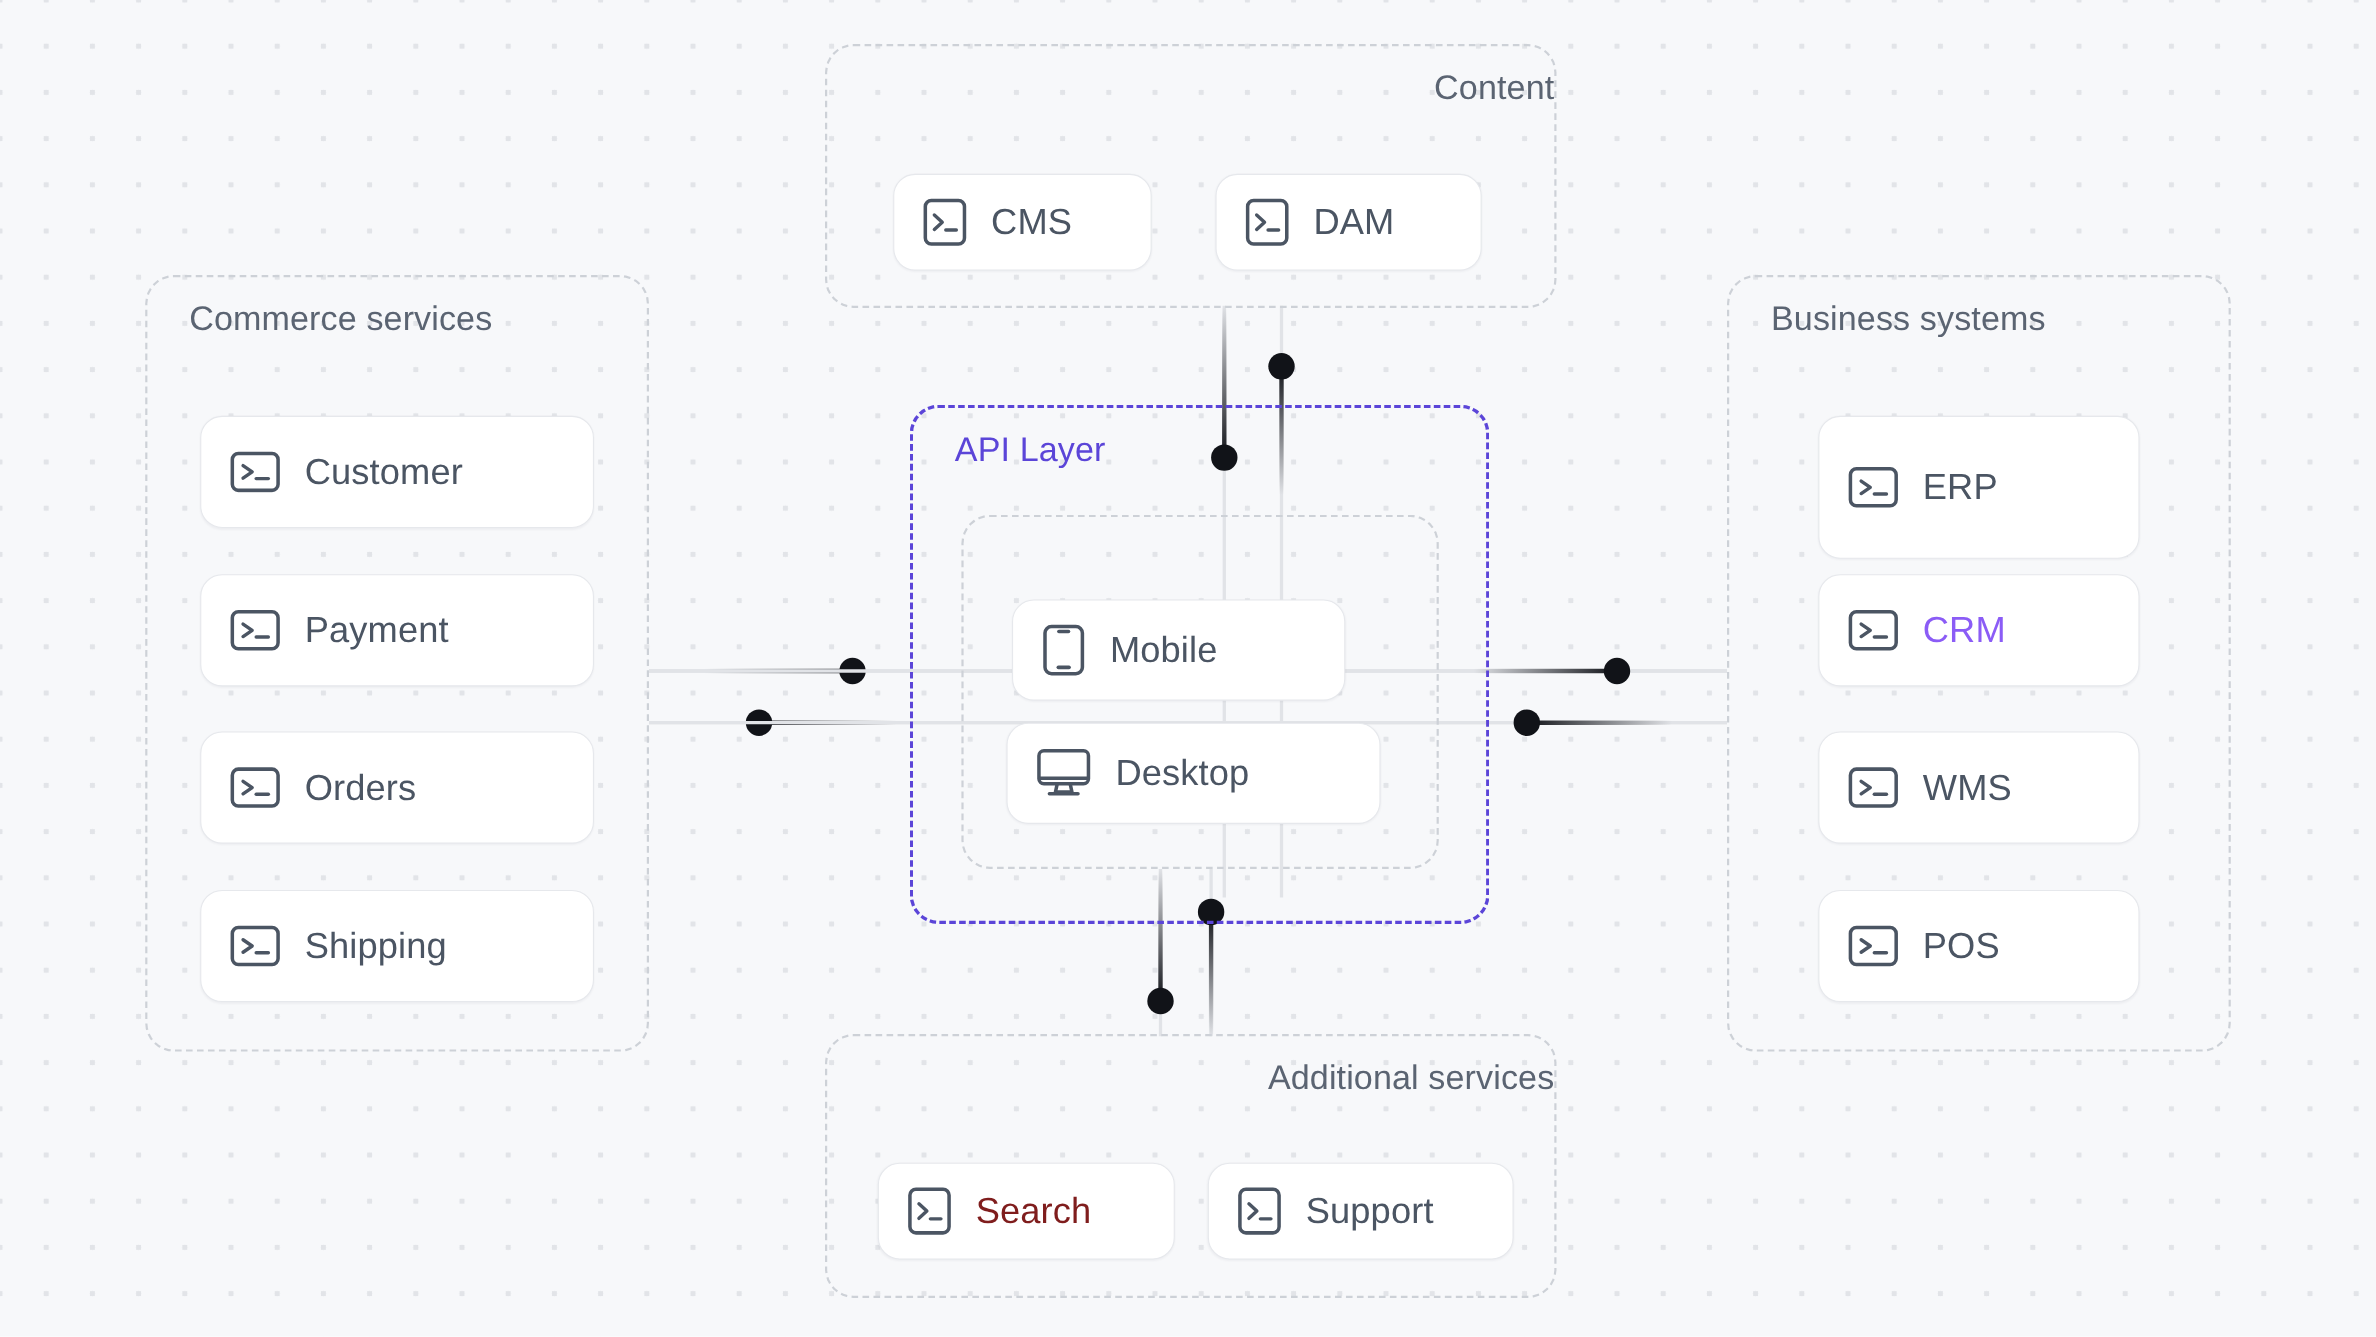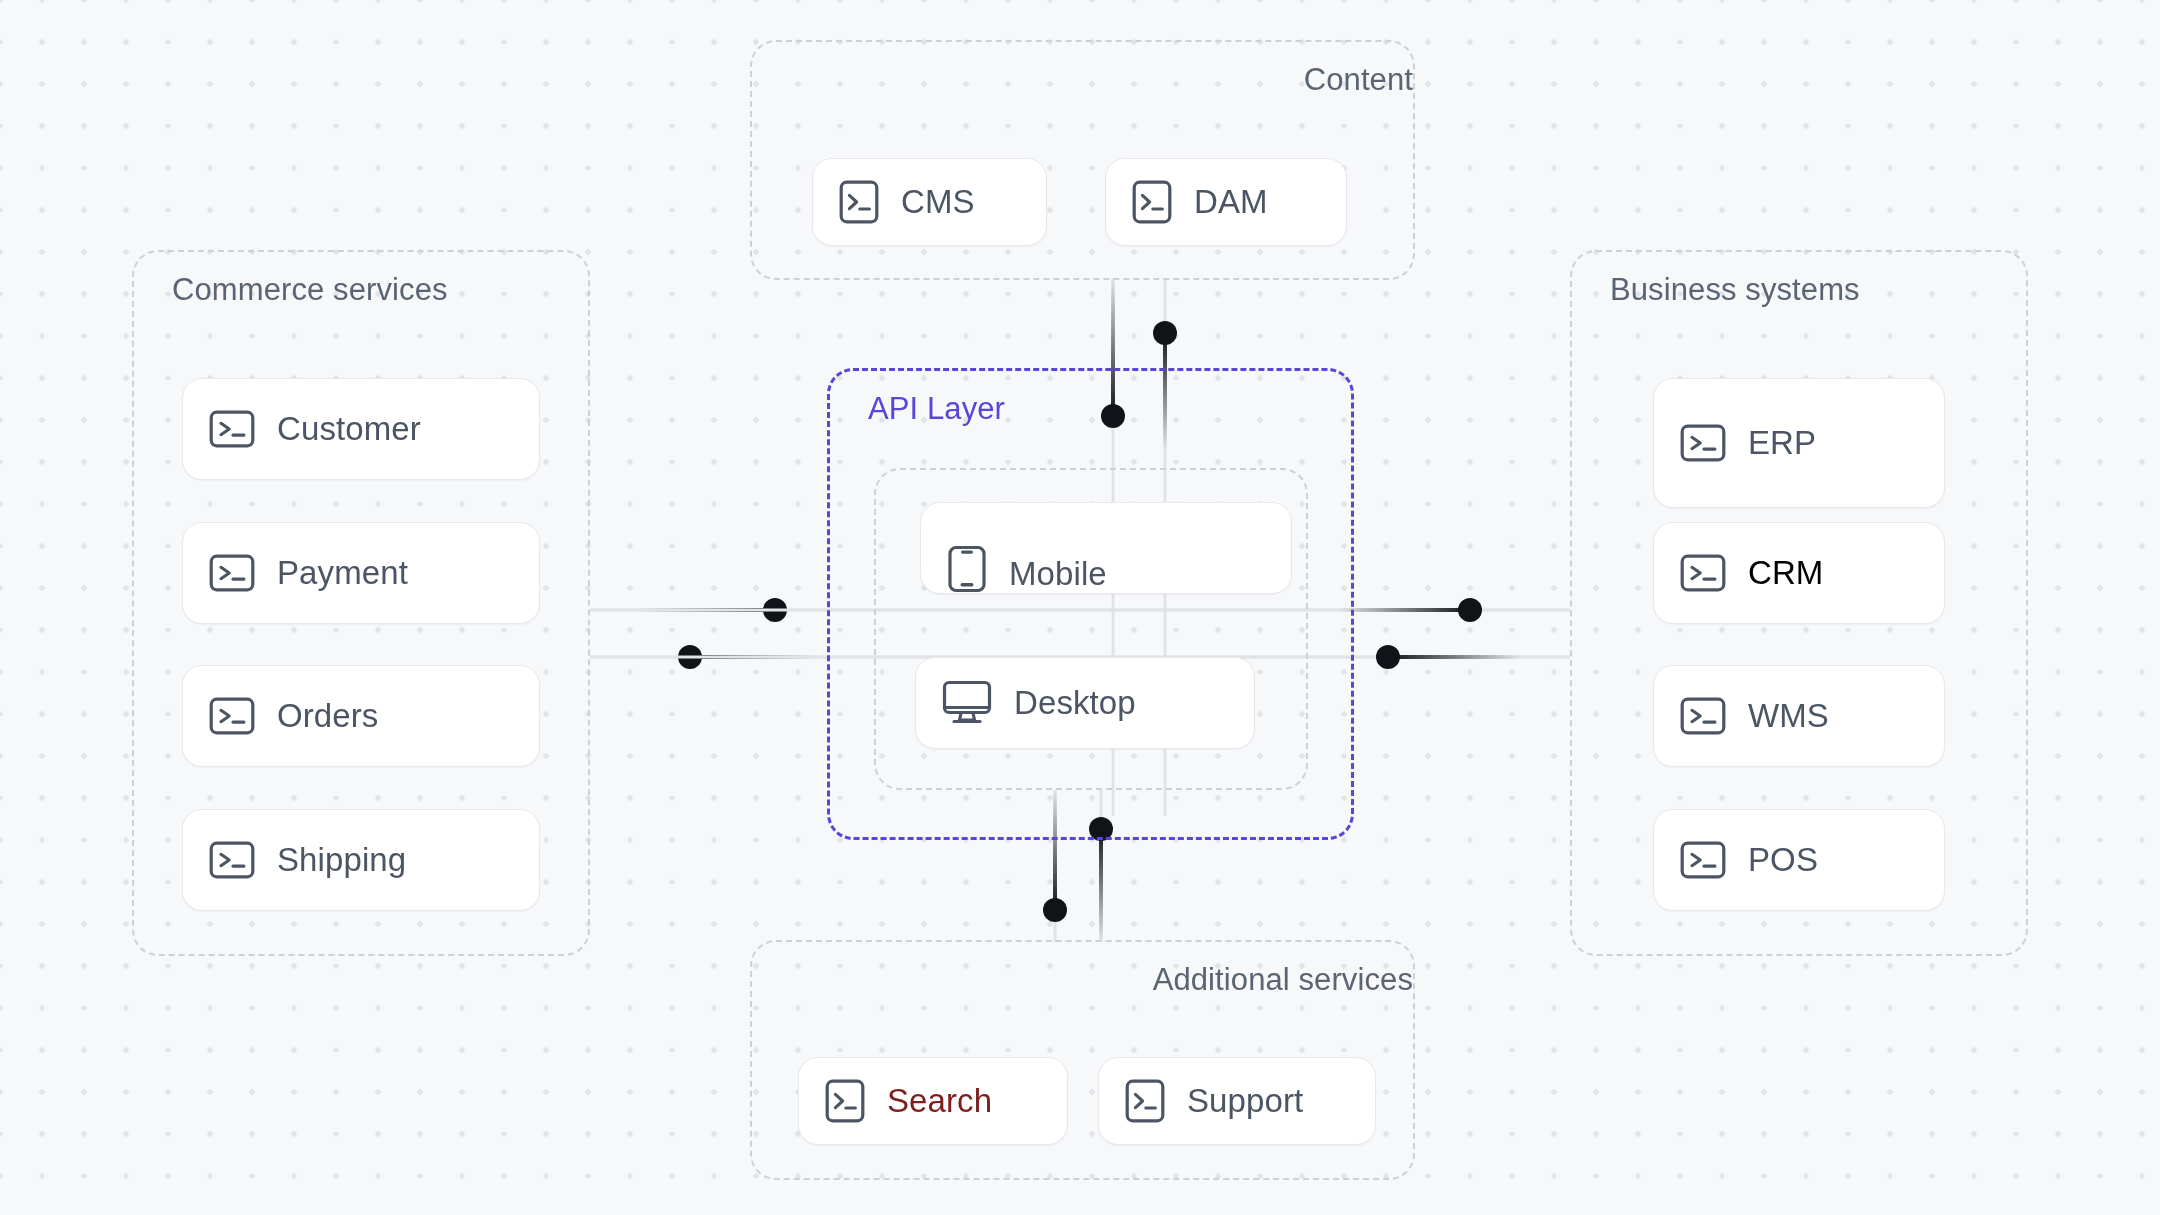--- a/index.html
+++ b/index.html
@@ -254,21 +254,21 @@
         <span class="node-label" style="color: rgb(75, 85, 99);">ERP</span>
       </div>
       <div class="node" style="left: 1653px; top: 522px; width: 292px; height: 102px; background: rgb(255, 255, 255); border-color: rgb(230, 232, 236);">
         <span class="node-icon">
           <svg width="46" height="38" viewBox="0 0 46 38" fill="none">
             <rect x="2.2" y="2.2" width="41.6" height="33.6" rx="5.5" stroke="#4b5563" stroke-width="3.2"></rect>
             <path d="M11.96 13.299999999999999 L20.24 19 L11.96 24.7" stroke="#4b5563" stroke-width="3.1" stroke-linecap="round" stroke-linejoin="round"></path>
             <path d="M23.92 25.080000000000002 H34.96" stroke="#4b5563" stroke-width="3.1" stroke-linecap="round"></path>
           </svg>
         </span>
-        <span class="node-label" style="color: #000000;">CRM</span>
+        <span class="node-label" style="color: #8b5cf6;">CRM</span>
       </div>
       <div class="node" style="left: 1653px; top: 665px; width: 292px; height: 102px; background: rgb(255, 255, 255); border-color: rgb(230, 232, 236);">
         <span class="node-icon">
           <svg width="46" height="38" viewBox="0 0 46 38" fill="none">
             <rect x="2.2" y="2.2" width="41.6" height="33.6" rx="5.5" stroke="#4b5563" stroke-width="3.2"></rect>
             <path d="M11.96 13.299999999999999 L20.24 19 L11.96 24.7" stroke="#4b5563" stroke-width="3.1" stroke-linecap="round" stroke-linejoin="round"></path>
             <path d="M23.92 25.080000000000002 H34.96" stroke="#4b5563" stroke-width="3.1" stroke-linecap="round"></path>
           </svg>
         </span>
         <span class="node-label" style="color: rgb(75, 85, 99);">WMS</span>
@@ -276,21 +276,21 @@
       <div class="node" style="left: 1653px; top: 809px; width: 292px; height: 102px; background: rgb(255, 255, 255); border-color: rgb(230, 232, 236);">
         <span class="node-icon">
           <svg width="46" height="38" viewBox="0 0 46 38" fill="none">
             <rect x="2.2" y="2.2" width="41.6" height="33.6" rx="5.5" stroke="#4b5563" stroke-width="3.2"></rect>
             <path d="M11.96 13.299999999999999 L20.24 19 L11.96 24.7" stroke="#4b5563" stroke-width="3.1" stroke-linecap="round" stroke-linejoin="round"></path>
             <path d="M23.92 25.080000000000002 H34.96" stroke="#4b5563" stroke-width="3.1" stroke-linecap="round"></path>
           </svg>
         </span>
         <span class="node-label" style="color: rgb(75, 85, 99);">POS</span>
       </div>
-      <div class="node" style="left: 920px; top: 502px; width: 372px; height: 92px; background: rgb(255, 255, 255); border-color: rgb(230, 232, 236); align-items: flex-end;">
+      <div class="node" style="left: 920px; top: 545px; width: 303px; height: 92px; background: rgb(255, 255, 255); border-color: rgb(230, 232, 236);">
         <span class="node-icon">
           <svg width="40" height="48" viewBox="0 0 40 48" fill="none">
             <rect x="3" y="2.5" width="34" height="43" rx="6" stroke="#4b5563" stroke-width="3.2"></rect>
             <rect x="14" y="5.5" width="12" height="3.2" rx="1.6" fill="#4b5563"></rect>
             <rect x="13.5" y="38" width="13" height="3.4" rx="1.7" fill="#4b5563"></rect>
           </svg>
         </span>
         <span class="node-label" style="color: rgb(75, 85, 99);">Mobile</span>
       </div>
       <div class="node" style="left: 915px; top: 657px; width: 340px; height: 92px; background: rgb(255, 255, 255); border-color: rgb(230, 232, 236);">

